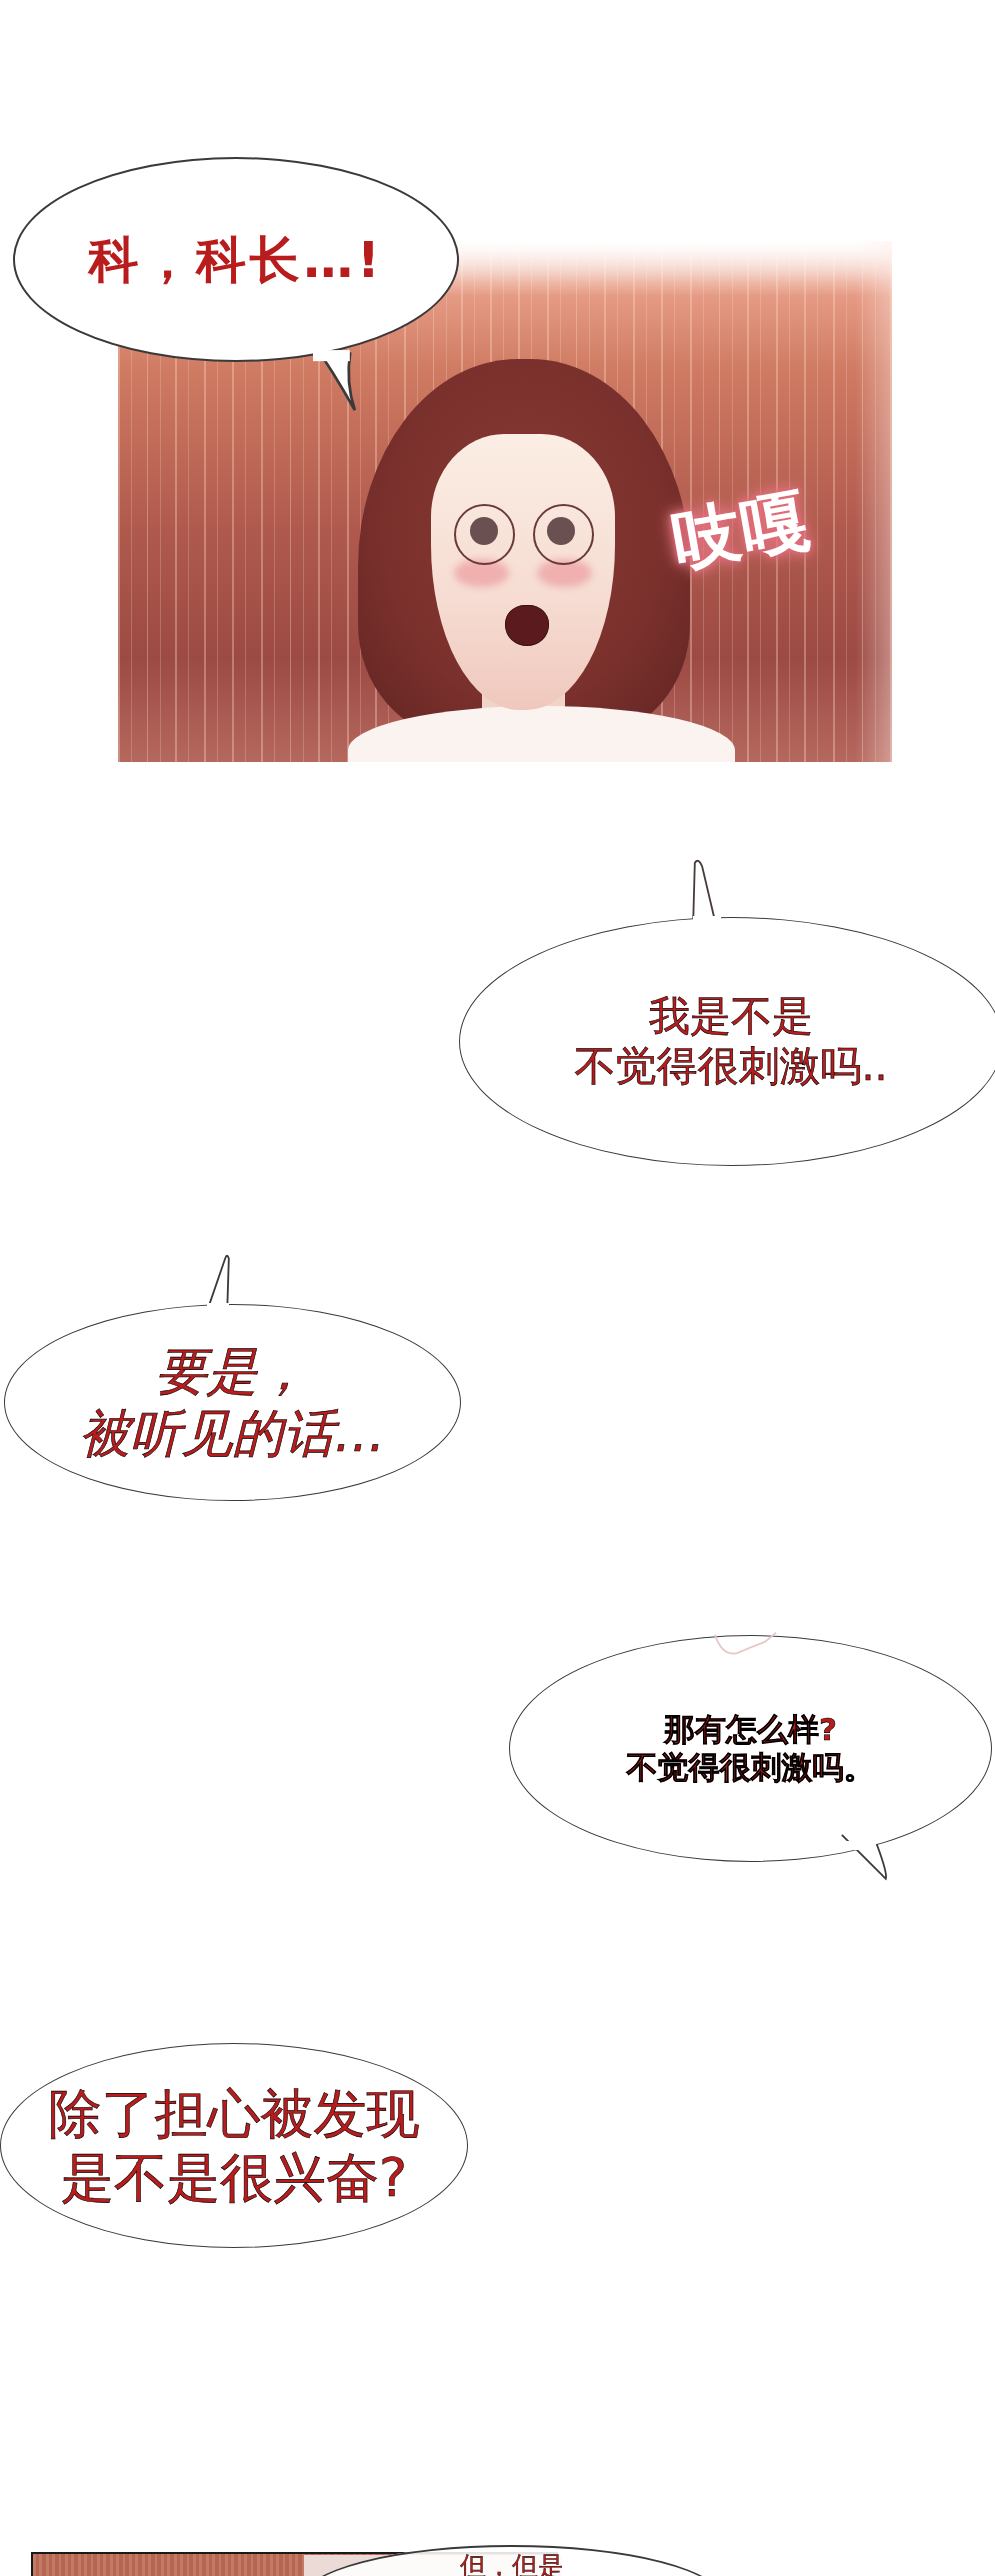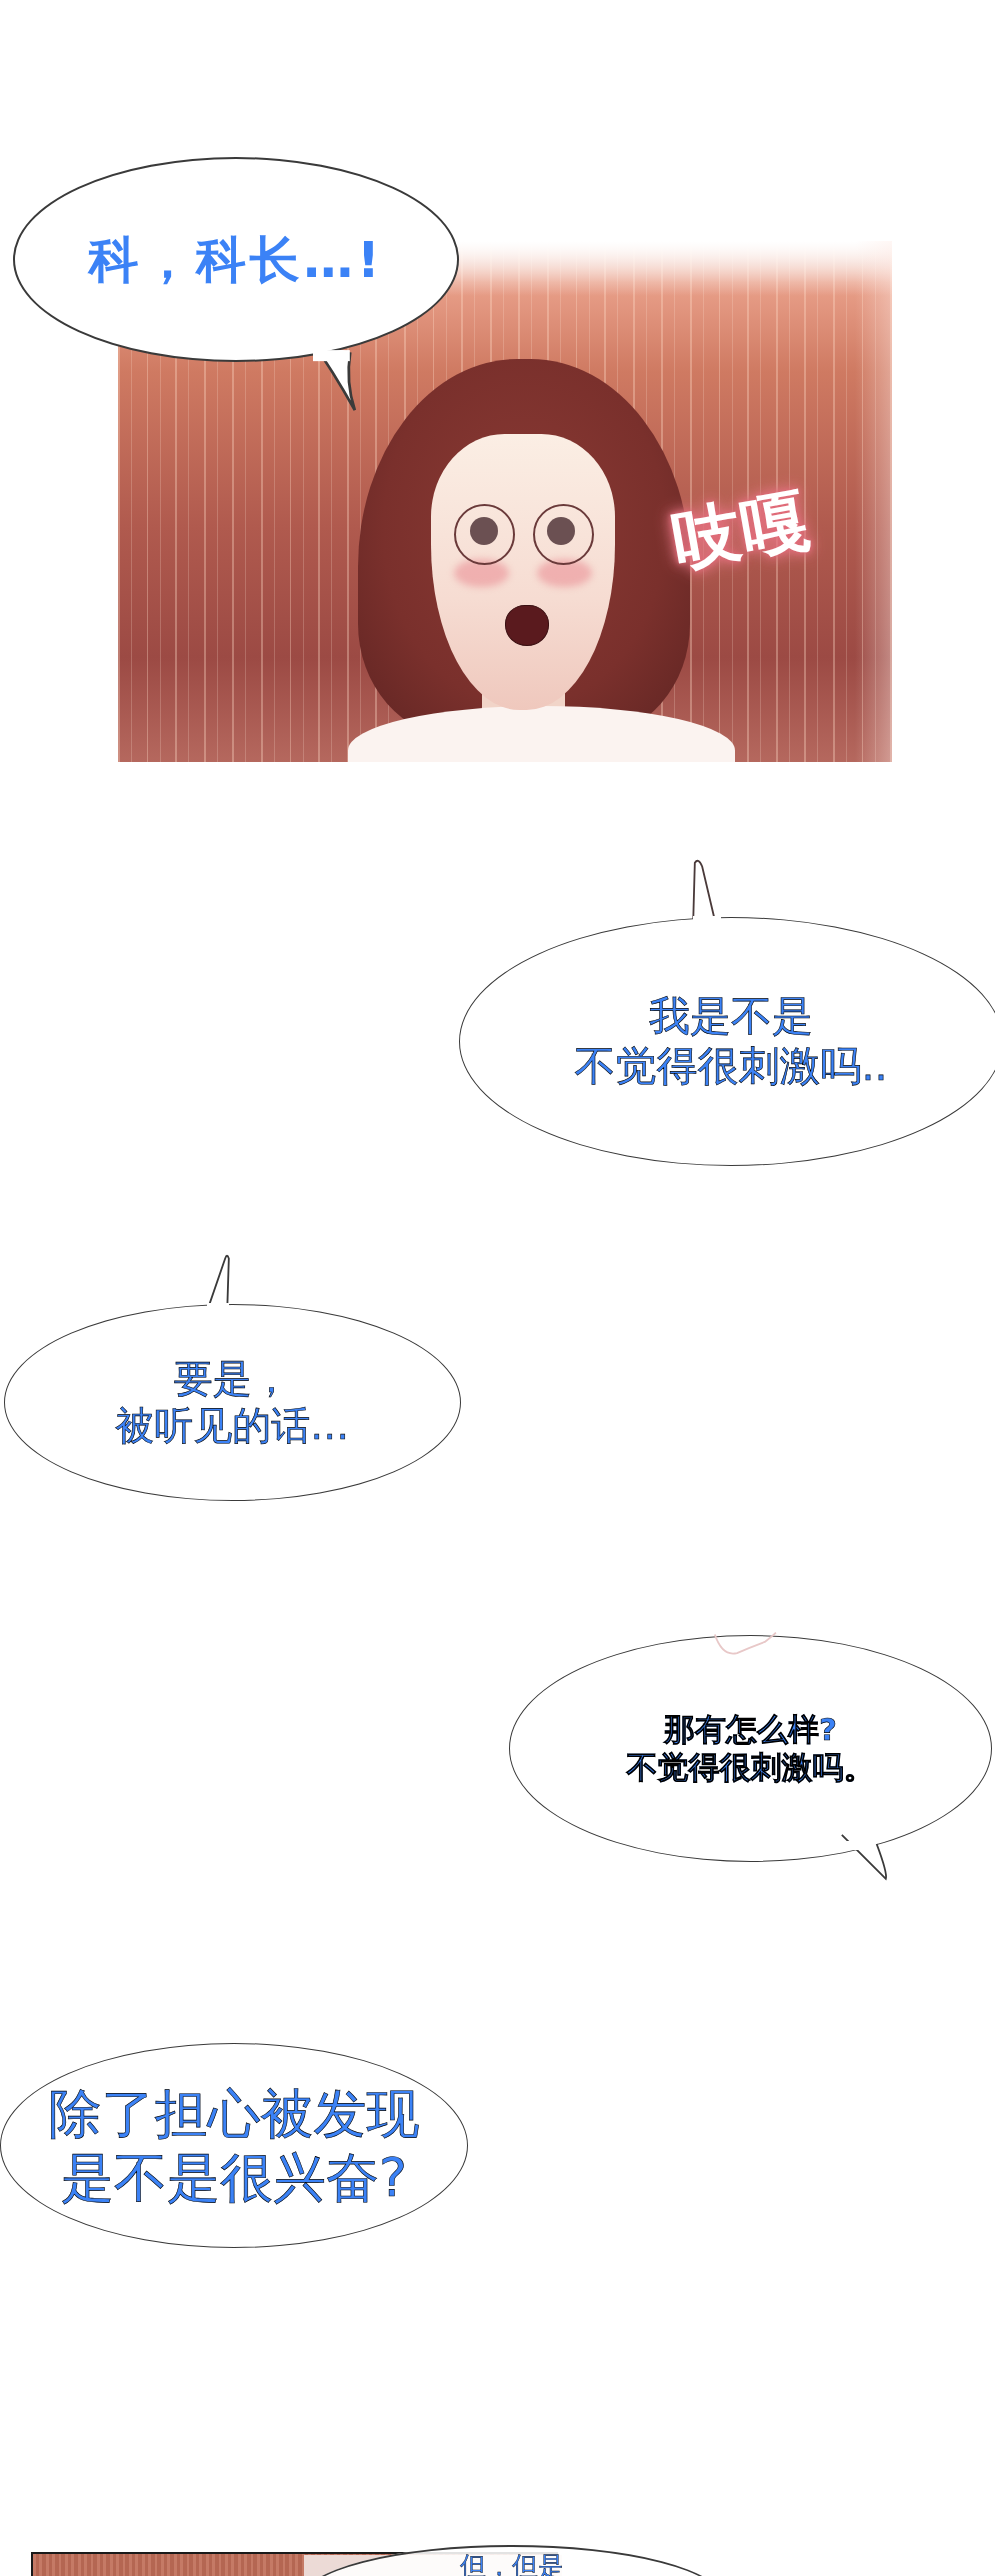--- a/index.html
+++ b/index.html
@@ -35,31 +35,31 @@
   .neck { left: 364px; top: 433px; width: 83px; height: 74px; background: #f1d4c8; }
   .shirt { left: 230px; top: 465px; width: 387px; height: 111px; background: #fbf3f0;
     border-radius: 50% 50% 0 0 / 40% 40% 0 0; }
   .sfx { left: 553px; top: 238px; width: 221px; height: 83px;
     color: #ffffff; font-size: 68px; font-weight: bold; letter-spacing: 1.8px;
     transform: rotate(-10deg);
     text-shadow: 0 0 5.5px #e06a78, 0 0 11px #e06a78, 0 0 16.6px #f08a98; }
 
   
   .bubble { background: #ffffff; border: 2.8px solid #3a3a3a; border-radius: 50%; display: flex;
-    align-items: center; justify-content: center; text-align: center; color: #3b82f6;
+    align-items: center; justify-content: center; text-align: center; color: #b91c1c;
     box-sizing: border-box; }
   .bubble-text { font-weight: bold; line-height: 1.2; white-space: pre-line; }
 
   .b1 { left: 13px; top: 157px; width: 446px; height: 205px; }
   .b1 .bubble-text { font-size: 50px; letter-spacing: 3.7px; }
 
   .b2 { left: 459px; top: 917px; width: 544px; height: 249px; border-width: 1.8px; }
   .b2 .bubble-text { font-size: 41px; font-weight: normal; -webkit-text-stroke: 0.6px #000; }
   .b3 { left: 3.7px; top: 1304px; width: 457px; height: 197px; border-width: 1.8px; }
-  .b3 .bubble-text { font-size: 39px; font-weight: normal; -webkit-text-stroke: 0.6px #000; }
+  .b3 .bubble-text { font-size: 51px; font-weight: normal; font-style: italic; -webkit-text-stroke: 0.6px #000; }
   .b4 { left: 509px; top: 1635px; width: 483px; height: 227px; border-width: 1.8px; }
   .b4 .bubble-text { font-size: 31px; font-weight: bold; -webkit-text-stroke: 0.6px #000; }
   .b5 { left: 0px; top: 2043px; width: 468px; height: 205px; border-width: 1.8px; }
   .b5 .bubble-text { font-size: 53px; font-weight: normal; -webkit-text-stroke: 0.6px #000; }
 
   .panel2 { left: 31px; top: 2552px; width: 525px; height: 37px;
     background: repeating-linear-gradient(90deg, #c57a66 0 2.8px, #b46652 2.8px 6.4px);
     border-top: 2.8px solid #1a1a1a; border-left: 2.8px solid #1a1a1a; }
   .panel2-right { left: 304px; top: 2555px; width: 258px; height: 28px; background: #ecdad6; }
   .b6 { left: 300px; top: 2545px; width: 424px; height: 111px; border-width: 2.8px; align-items: flex-start; padding-top: 3.7px; background: transparent; }

